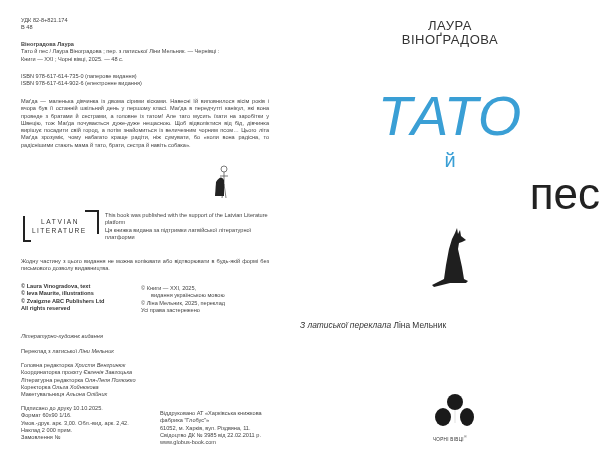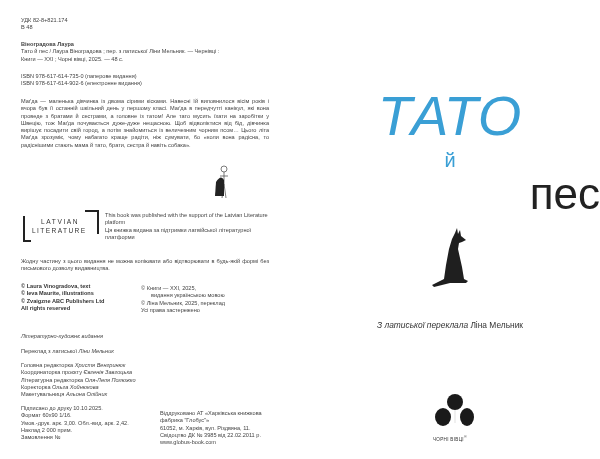--- a/index.html
+++ b/index.html
@@ -41,21 +41,21 @@
 
     #print-info { left: 21px; top: 405px; }
     #printer { left: 160px; top: 410px; width: 126px; }
 
     
     .author-name { position: absolute; left: 0; width: 300px; top: 19px; text-align: center; font-size: 13px; line-height: 14px; color: #333; letter-spacing: 0.5px; }
     .title-main { position: absolute; left: 0; width: 300px; top: 88px; text-align: center; font-size: 56px; line-height: 56px; color: #3a9fd5; letter-spacing: 1px; font-style: italic; }
     .title-and { position: absolute; left: 0; width: 300px; top: 149px; text-align: center; font-size: 20px; color: #3a9fd5; }
     .title-dog { position: absolute; left: 0; width: 300px; top: 172px; text-align: right; font-size: 44px; line-height: 44px; color: #222; }
     .dog { position: absolute; left: 128px; top: 227px; width: 50px; height: 60px; }
-    .translator { position: absolute; left: 0; width: 300px; top: 320px; text-align: center; font-size: 8.4px; color: #333; }
+    .translator { position: absolute; left: 0; width: 300px; top: 320px; font-size: 8.4px; color: #333; }
     .translator i { font-style: italic; }
     .pub-logo { position: absolute; left: 135px; top: 393px; width: 40px; height: 40px; }
     .pub-name { position: absolute; left: 133px; top: 435px; font-size: 4.6px; color: #333; letter-spacing: 0.3px; }
   </style>
 </head>
 <body>
 
 <div class="left">
   <div id="udk" class="abs sm">
     <div>УДК 82-8+821.174</div>
@@ -133,20 +133,24 @@
 
   <div id="printer" class="abs sm">
     <div>Віддруковано АТ «Харківська книжкова фабрика "Глобус"»</div>
     <div>61052, м. Харків, вул. Різдвяна, 11.</div>
     <div>Свідоцтво ДК № 3985 від 22.02.2011 р.</div>
     <div>www.globus-book.com</div>
   </div>
 </div>
 
 <div class="right">
+  <div class="author-name">
+    <div>ЛАУРА</div>
+    <div>ВІНОҐРАДОВА</div>
+  </div>
 
   <div class="title-main">ТАТО</div>
   <div class="title-and">й</div>
   <div class="title-dog">пес</div>
 
   <svg class="dog" viewBox="0 0 50 60">
     <path d="M27 6 L29 1 L30 7 L32 3 L33 9 L38 13 L34 15 L31 16 L30 22 L34 40 L36 52 L40 54 L38 56 L22 56 L6 60 L4 58 L16 52 L18 38 L21 22 L24 12 Z" fill="#1f1f1f"></path>
   </svg>
 
   <div class="translator">

